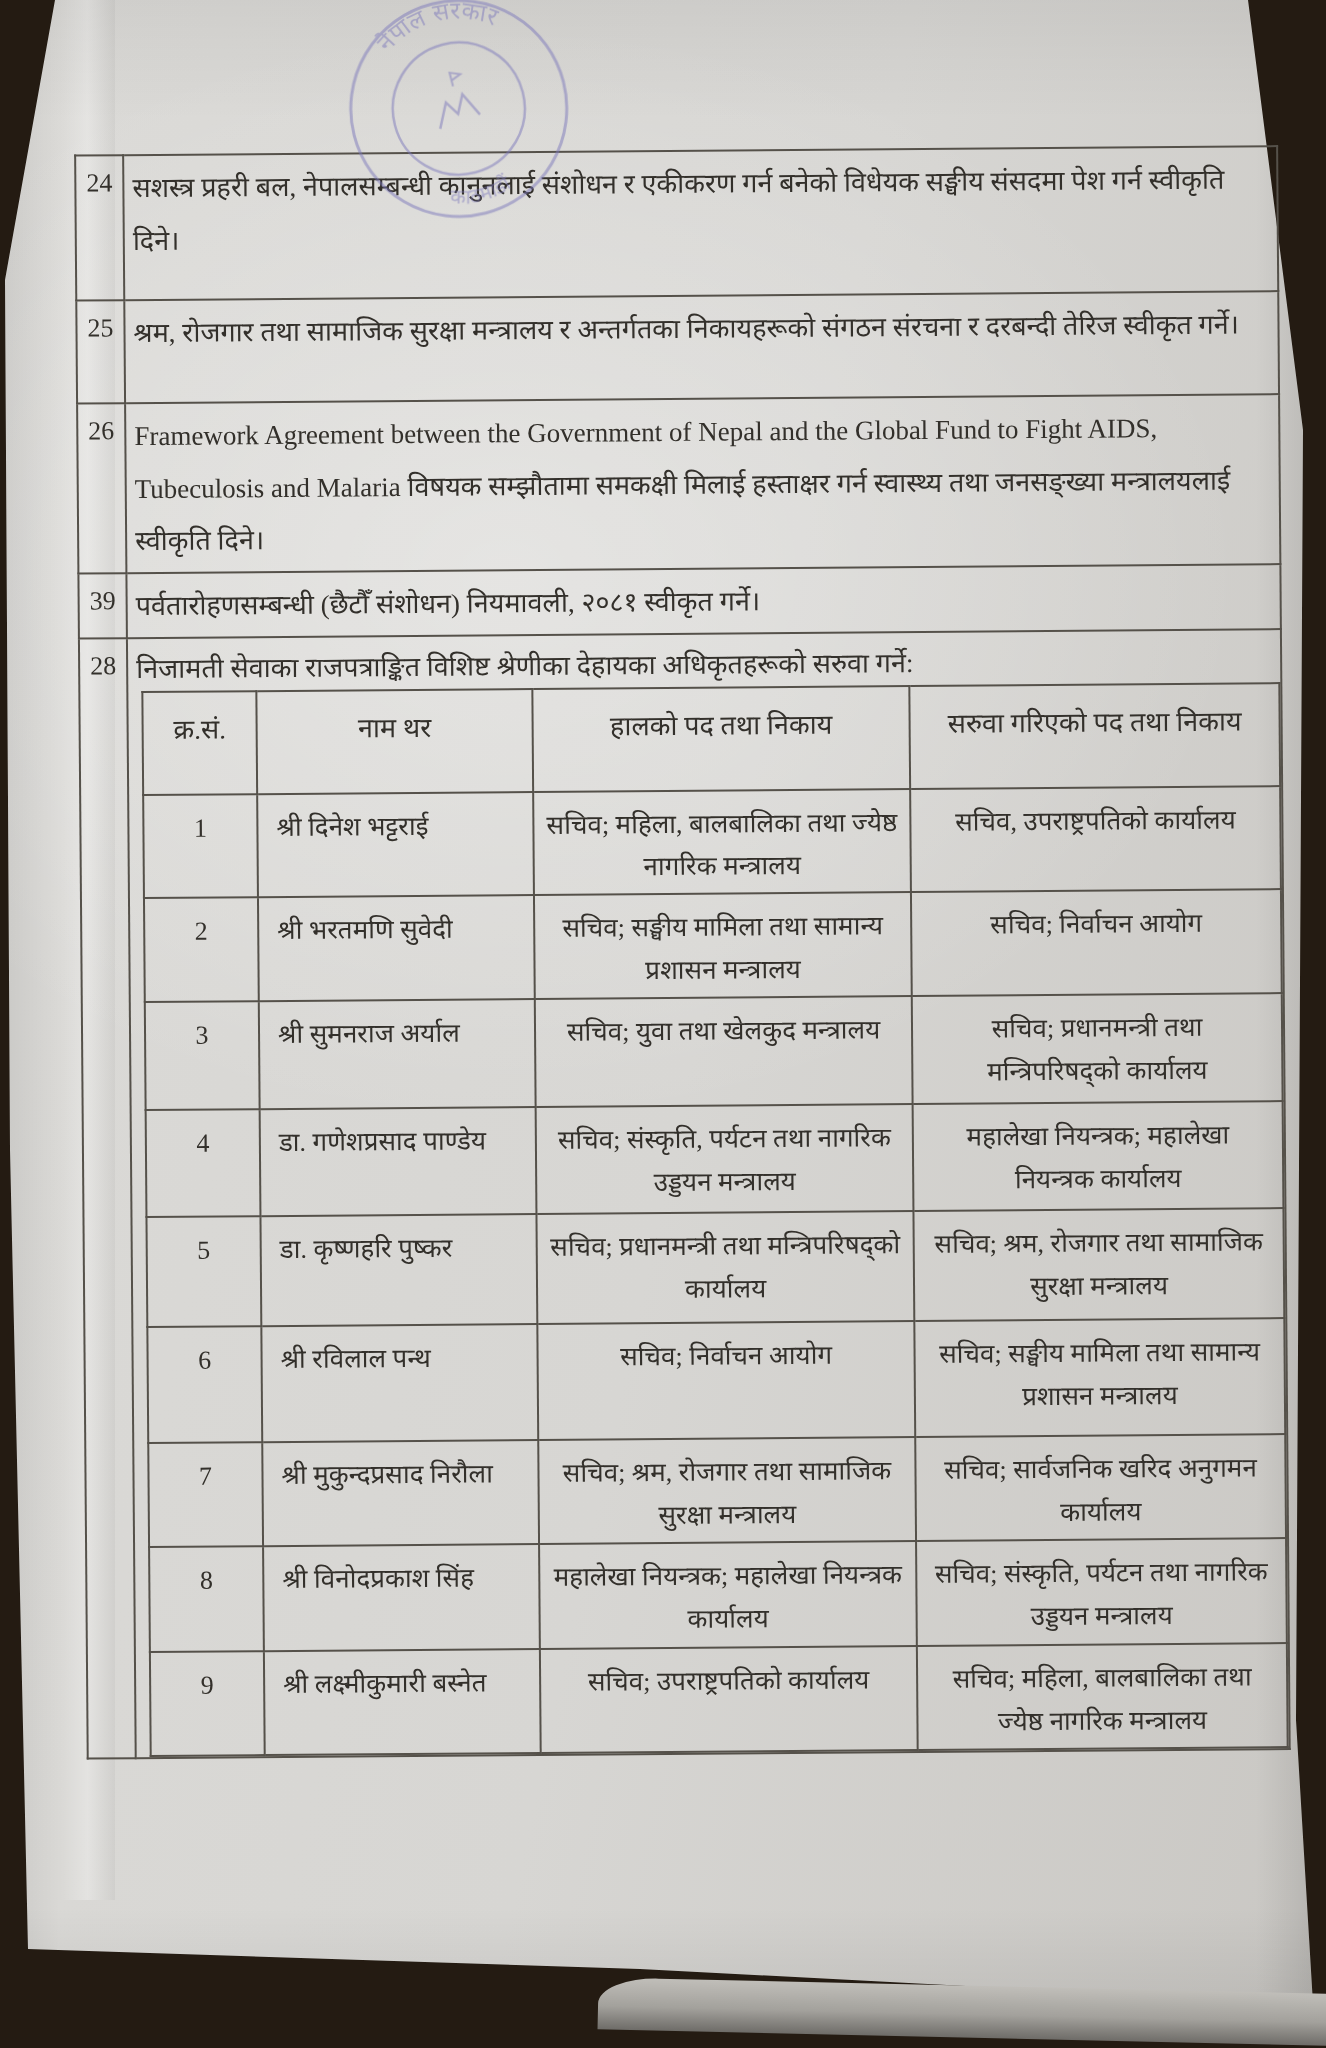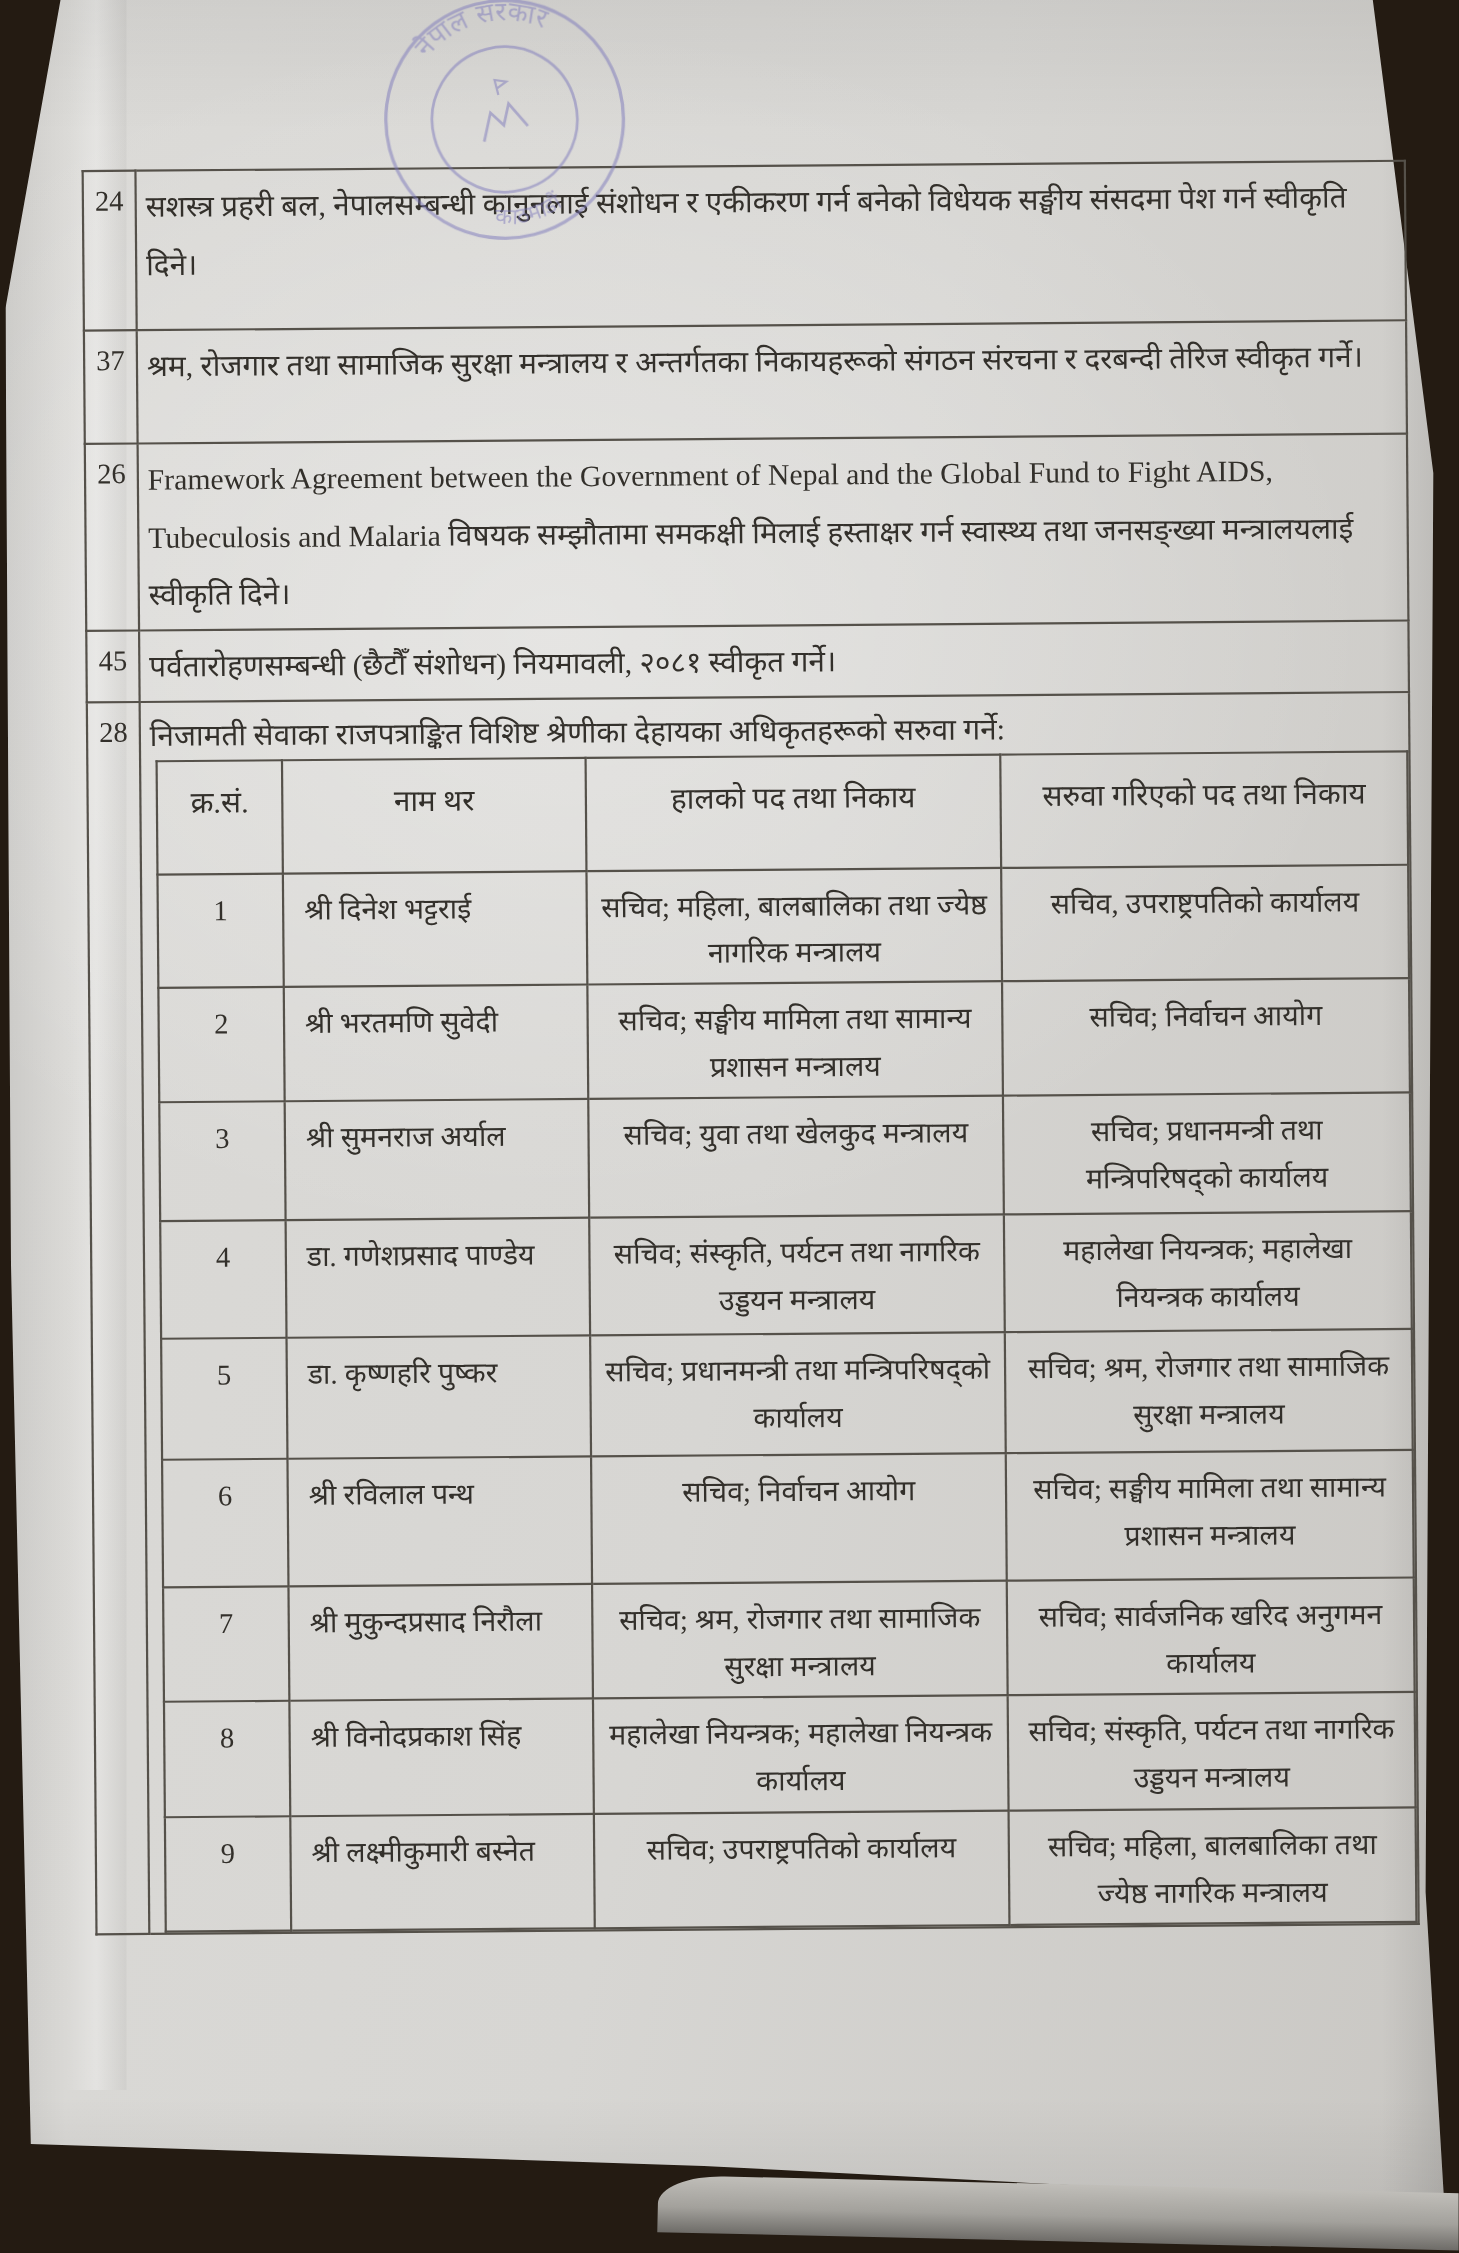--- a/index.html
+++ b/index.html
@@ -77,29 +77,29 @@
       <colgroup>
           <col style="width:48px">
           <col>
         </colgroup>
       <tbody>
           <tr class="r24">
         <td class="num">24</td>
         <td class="txt">सशस्त्र प्रहरी बल, नेपालसम्बन्धी कानुनलाई संशोधन र एकीकरण गर्न बनेको विधेयक सङ्घीय संसदमा पेश गर्न स्वीकृति दिने।</td>
       </tr>
       <tr class="r25">
-        <td class="num">37</td>
+        <td class="num">25</td>
         <td class="txt">श्रम, रोजगार तथा सामाजिक सुरक्षा मन्त्रालय र अन्तर्गतका निकायहरूको संगठन संरचना र दरबन्दी तेरिज स्वीकृत गर्ने।</td>
       </tr>
       <tr class="r26">
         <td class="num">26</td>
         <td class="txt">Framework Agreement between the Government of Nepal and the Global Fund to Fight AIDS, Tubeculosis and Malaria विषयक सम्झौतामा समकक्षी मिलाई हस्ताक्षर गर्न स्वास्थ्य तथा जनसङ्ख्या मन्त्रालयलाई स्वीकृति दिने।</td>
       </tr>
       <tr class="r27">
-        <td class="num">45</td>
+        <td class="num">39</td>
         <td class="txt">पर्वतारोहणसम्बन्धी (छैटौँ संशोधन) नियमावली, २०८१ स्वीकृत गर्ने।</td>
       </tr>
       <tr class="r28">
         <td class="num">28</td>
         <td class="txt28">
           <div class="lead">निजामती सेवाका राजपत्राङ्कित विशिष्ट श्रेणीका देहायका अधिकृतहरूको सरुवा गर्ने:</div>
           <table class="inner">
             <colgroup>
                   <col style="width:114px">
                   <col style="width:276px">

